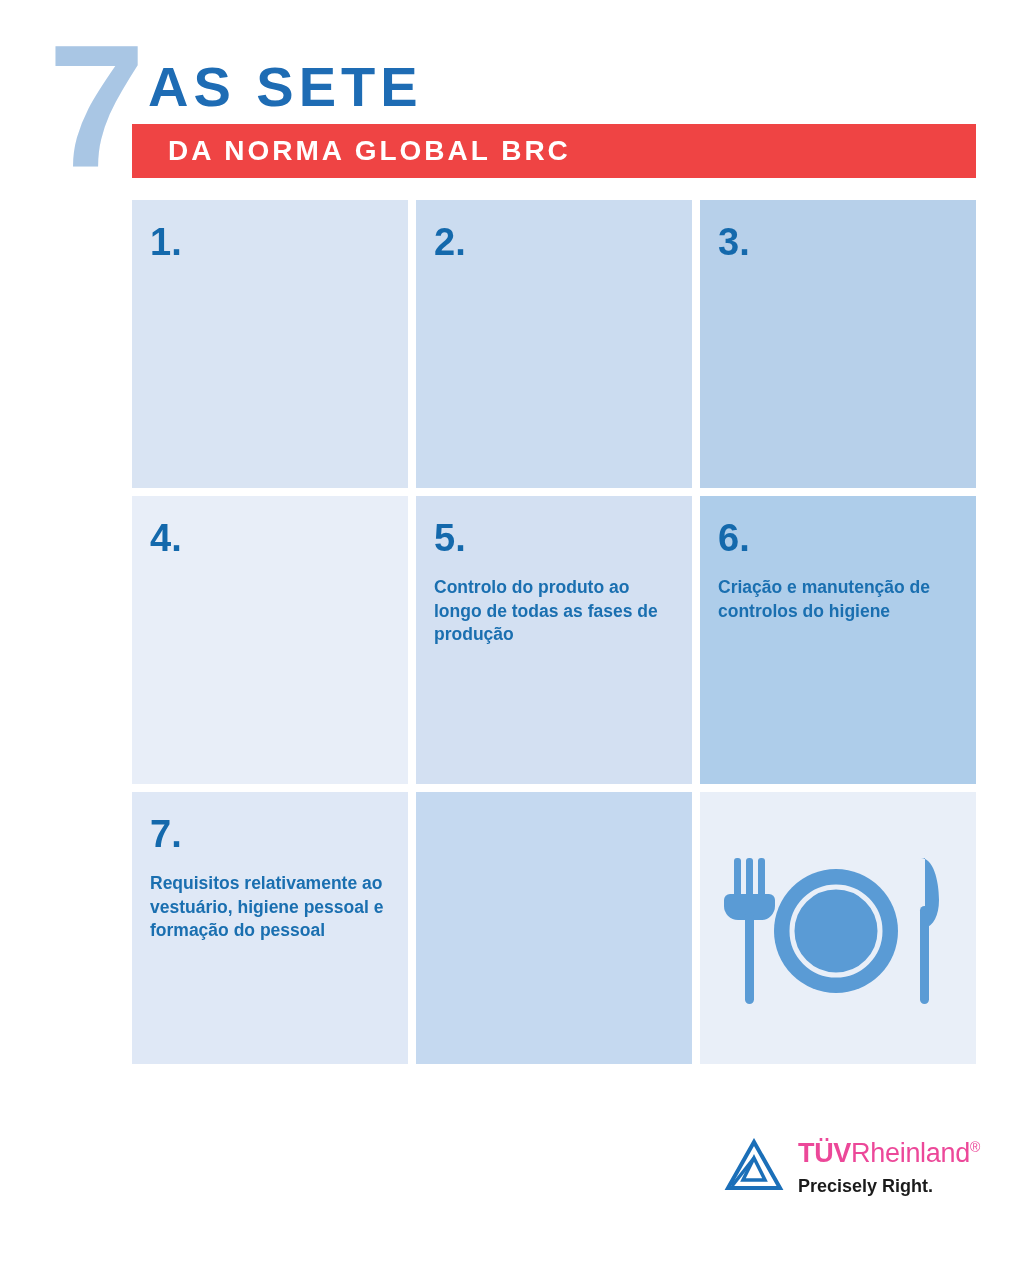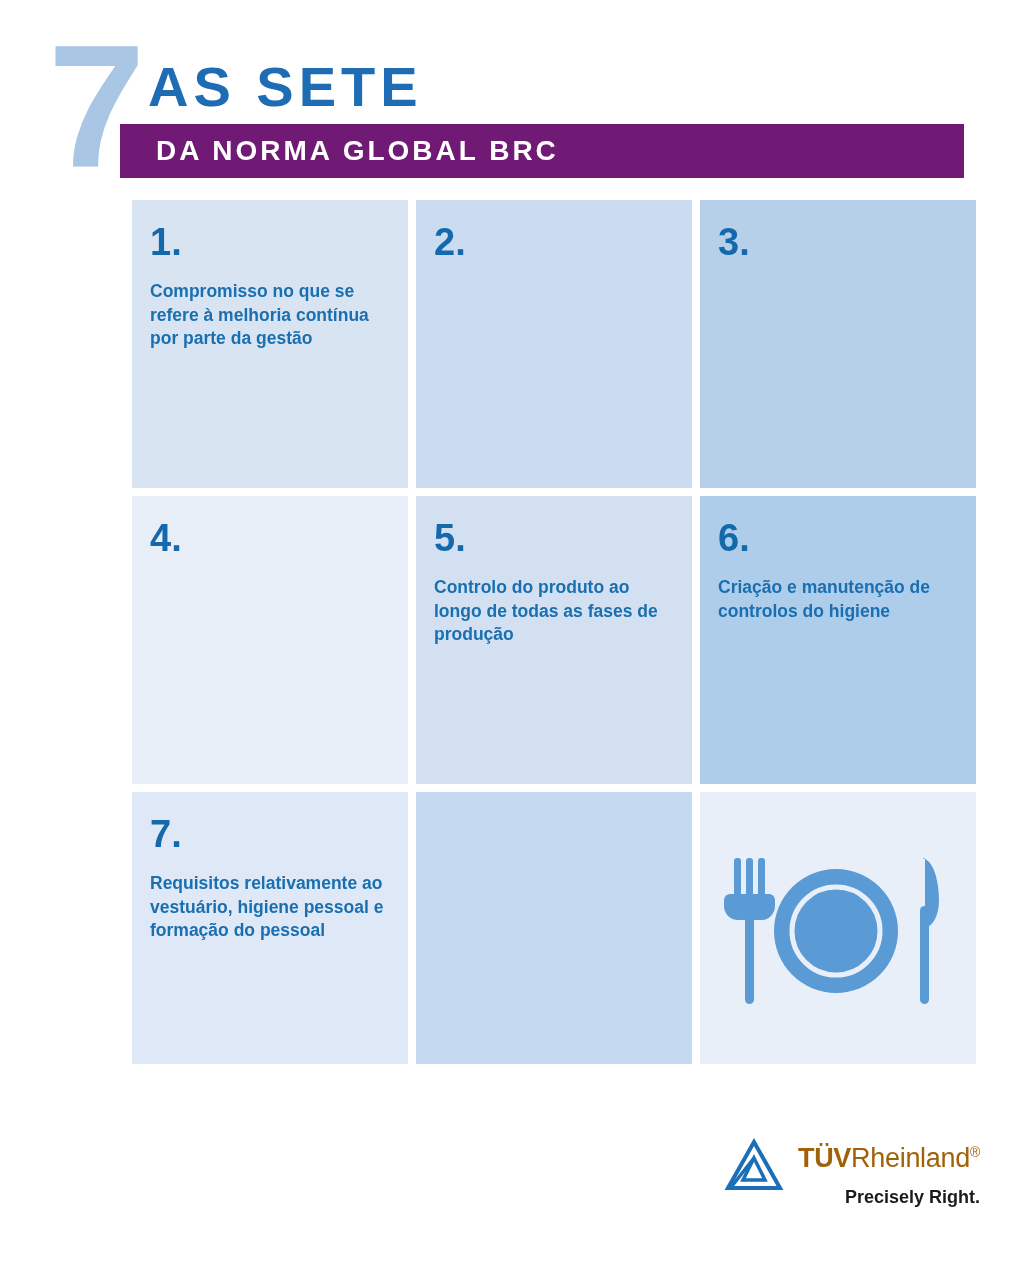--- a/index.html
+++ b/index.html
@@ -37,25 +37,25 @@
     left: 148px;
     top: 56px;
     font-size: 56px;
     line-height: 62px;
     font-weight: bold;
     color: #1e6cb4;
     letter-spacing: 5px;
   }
   .title-bar {
     position: absolute;
-    left: 120px;
+    left: 132px;
     top: 124px;
     width: 844px;
     height: 54px;
-    background: #701a75;
+    background: #ef4444;
   }
   .title-sub {
     position: absolute;
     left: 36px;
     top: 12px;
     font-size: 28px;
     line-height: 30px;
     font-weight: bold;
     color: #ffffff;
     letter-spacing: 3px;
@@ -120,53 +120,51 @@
     position: absolute;
     right: 44px;
     top: 10px;
     display: flex;
     align-items: flex-start;
   }
   .logo-mark { margin-right: 14px; margin-top: 6px; }
   .logo-text-block { display: flex; flex-direction: column; }
   .logo-line1 {
     font-size: 27px;
-    line-height: 41px;
-    color: #a16207;
+    line-height: 30px;
+    color: #ec4899;
     font-weight: bold;
     letter-spacing: -0.3px;
     text-align: right;
   }
   .logo-line1 .thin { font-weight: normal; }
   .logo-line1 .reg { font-size: 14px; vertical-align: super; font-weight: normal; }
   .logo-line2 {
     font-size: 18px;
     line-height: 24px;
     margin-top: 6px;
     color: #1b1b1b;
     font-weight: bold;
-    text-align: right;
   }
 </style>
 </head>
 <body>
 
 <div class="header">
   <div class="big-seven">7</div>
   <div class="title-main">AS SETE</div>
   <div class="title-bar">
     <div class="title-sub">DA NORMA GLOBAL BRC</div>
   </div>
 </div>
 
 <div class="grid">
 
   <div class="cell shade-a">
     <div class="num">1.</div>
-    <div class="txt">Compromisso no que se refere à melhoria contínua por parte da gestão</div>
   </div>
 
   <div class="cell shade-b">
     <div class="num">2.</div>
   </div>
 
   <div class="cell shade-c">
     <div class="num">3.</div>
   </div>
 

